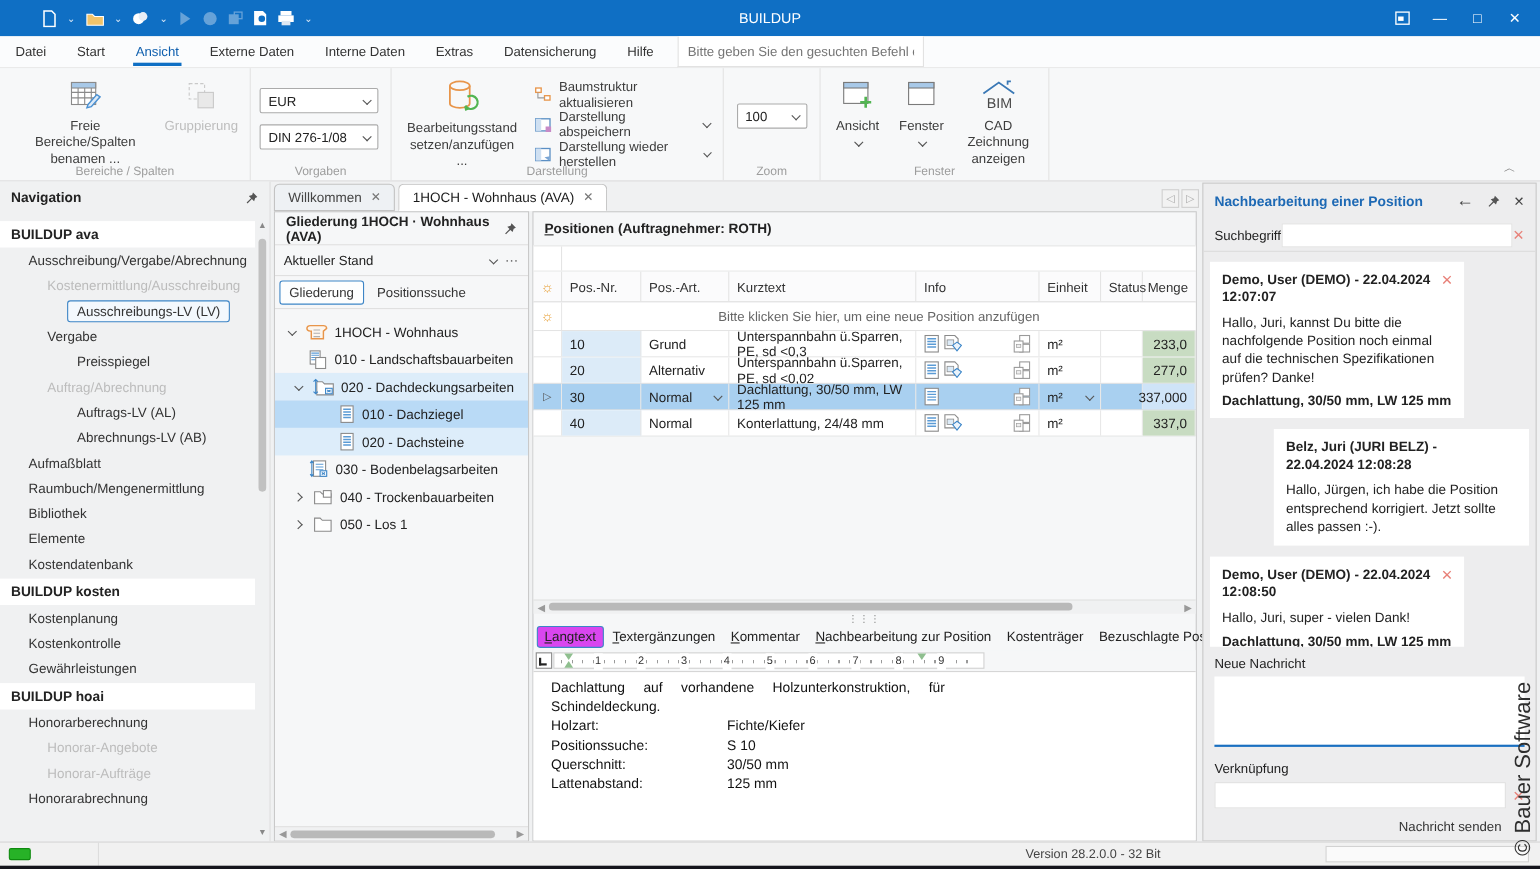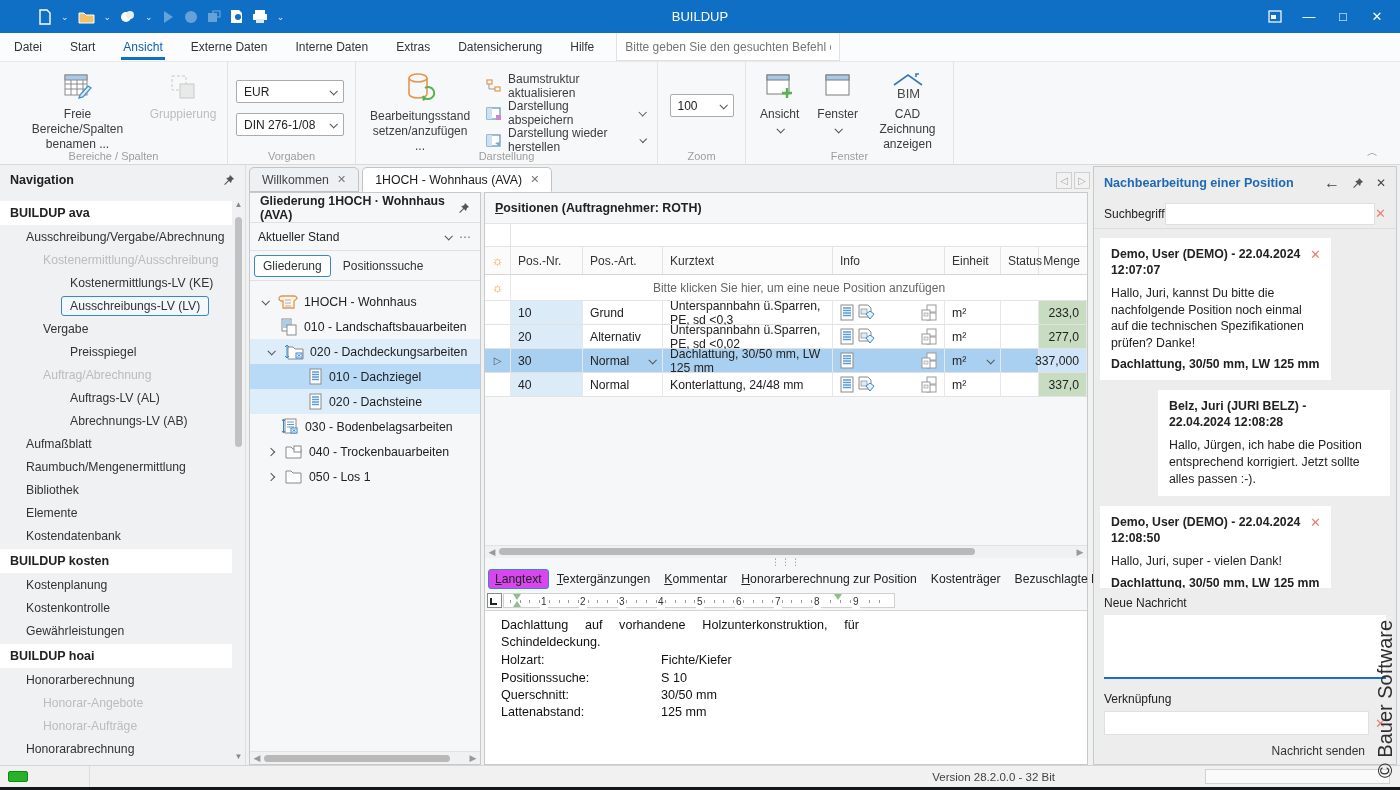--- a/index.html
+++ b/index.html
@@ -397,23 +397,20 @@
       </span>
   </div>
   <div class="navlist">
     <div class="nav-sec">BUILDUP ava</div>
     <div class="nav-item l1">
         <span>Ausschreibung/Vergabe/Abrechnung</span>
       </div>
     <div class="nav-item l2 disabled">
         <span>Kostenermittlung/Ausschreibung</span>
       </div>
-    <div class="nav-item l3">
-        <span>Kostenermittlungs-LV (KE)</span>
-      </div>
     <div class="nav-item l3 selected">
         <span>Ausschreibungs-LV (LV)</span>
       </div>
     <div class="nav-item l2">
         <span>Vergabe</span>
       </div>
     <div class="nav-item l3">
         <span>Preisspiegel</span>
       </div>
     <div class="nav-item l2 disabled">
@@ -771,21 +768,21 @@
     <div class="hs-track">
         <div class="hs-thumb" style="left:0; width:83%;"></div>
       </div>
     <span class="hs-arr">▶</span>
   </div>
   <div class="splitter-h">⋮⋮⋮</div>
   <div class="dtabs">
     <span class="dtab active ul-first">Langtext</span>
     <span class="dtab ul-first">Textergänzungen</span>
     <span class="dtab ul-first">Kommentar</span>
-    <span class="dtab ul-first">Honorarberechnung zur Position</span>
+    <span class="dtab ul-first">Nachbearbeitung zur Position</span>
     <span class="dtab">Kostenträger</span>
     <span class="dtab">Bezuschlagte Positionen</span>
   </div>
   <div class="ruler-wrap">
     <span class="tabstop-box">
         <span class="l"></span>
       </span>
     <div class="ruler">
       <div class="ticks"></div>
       <span class="mark down" style="left:9px;"></span>

